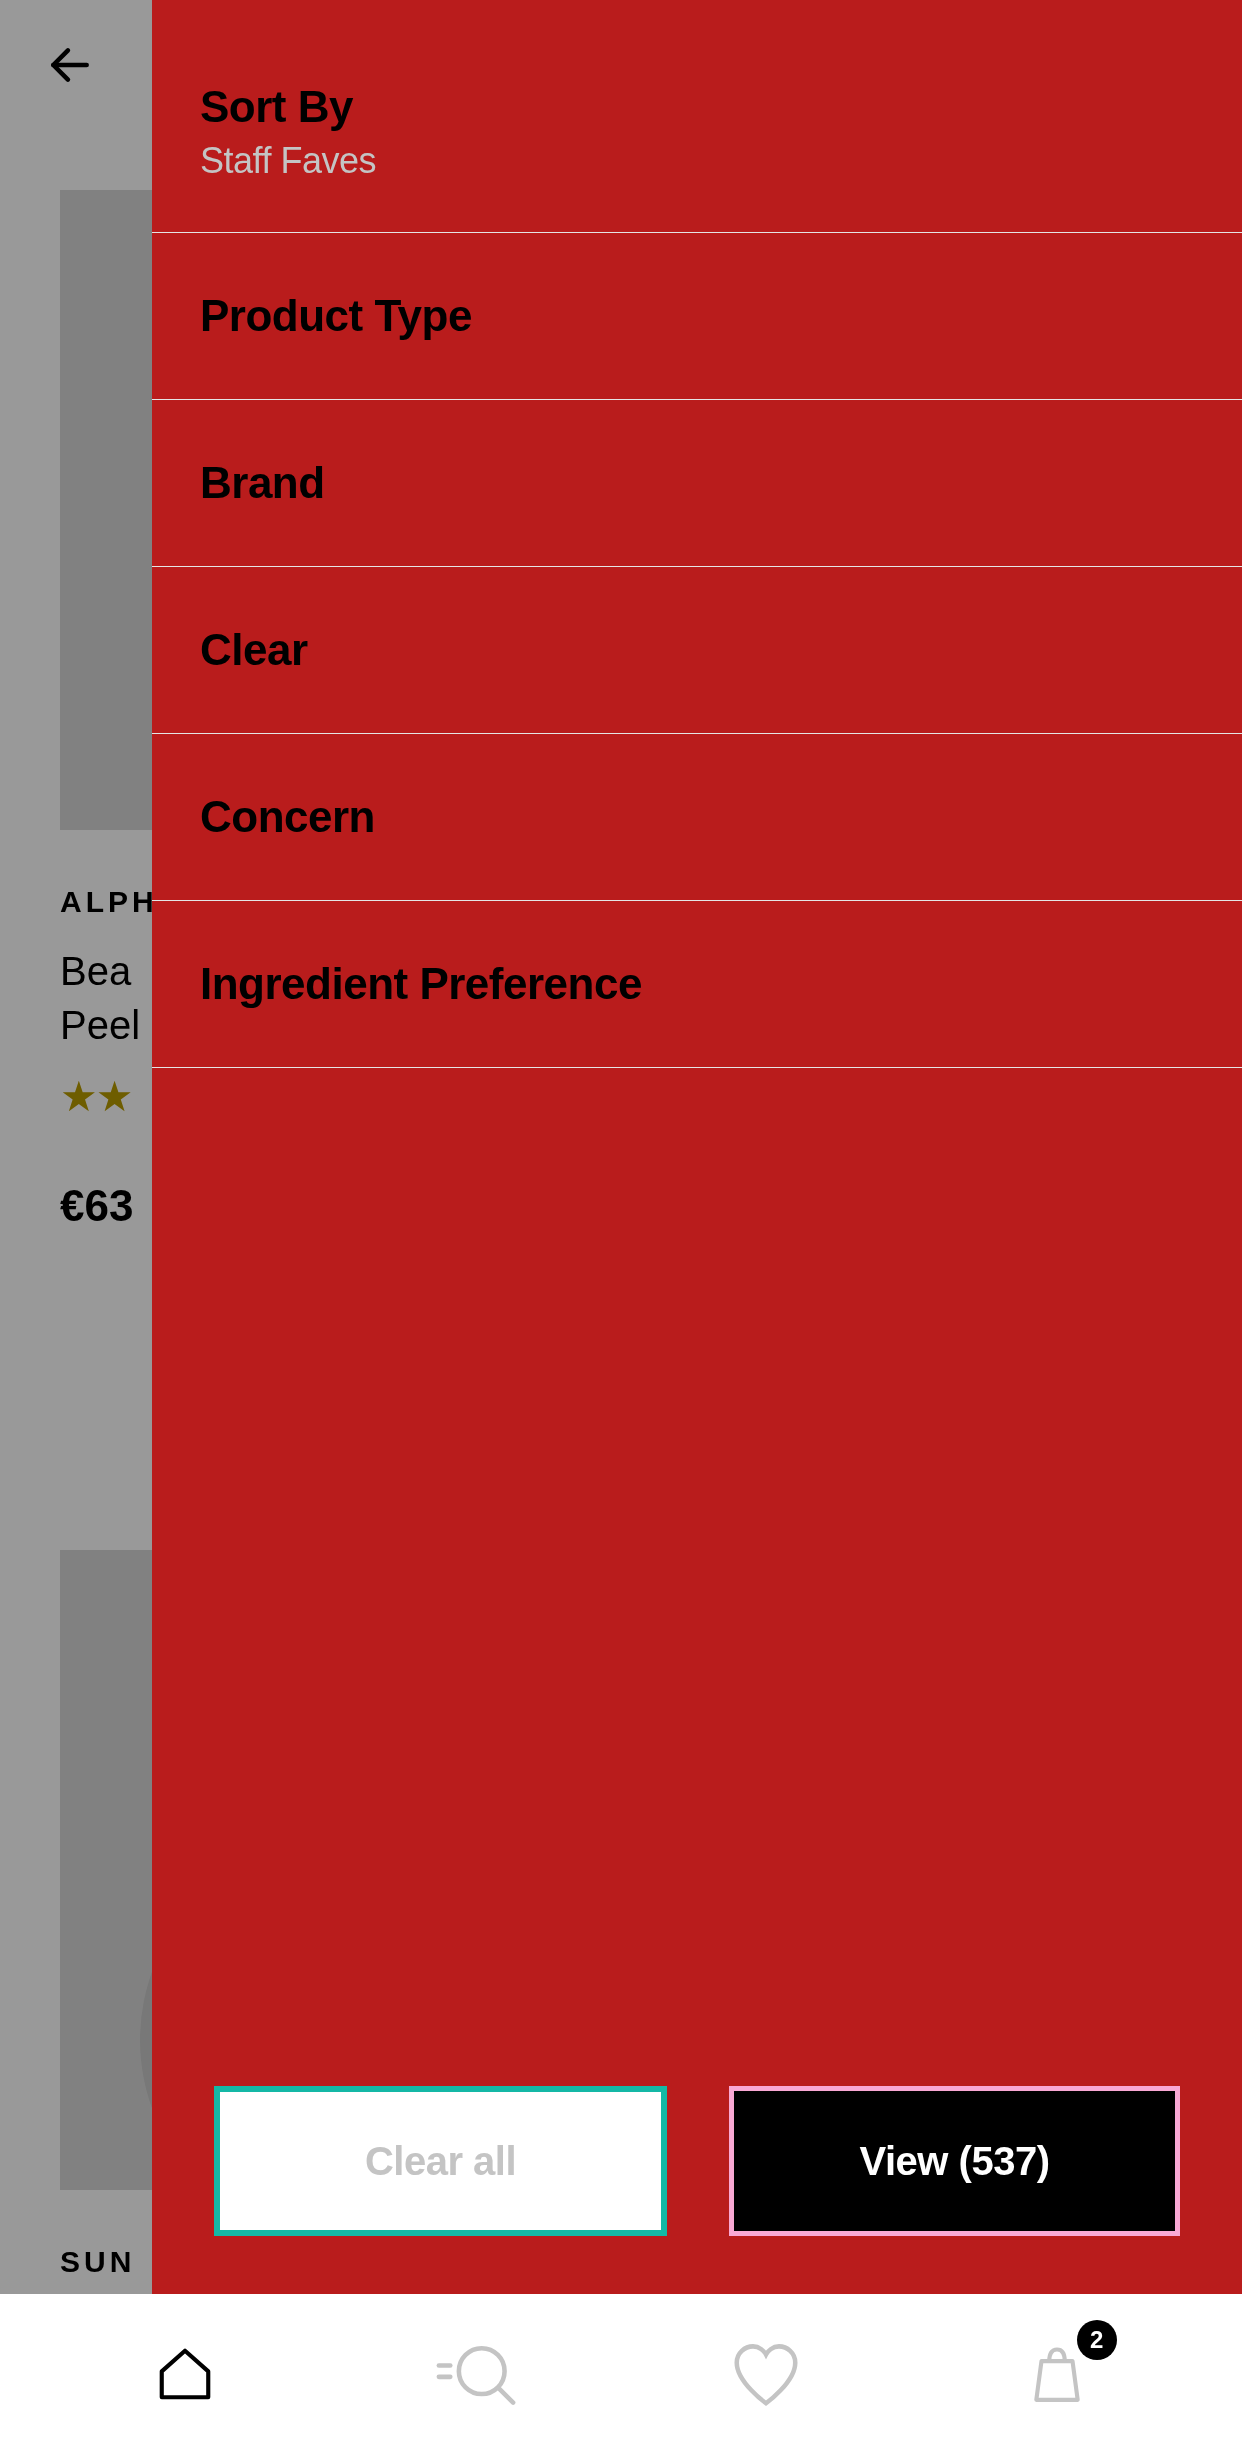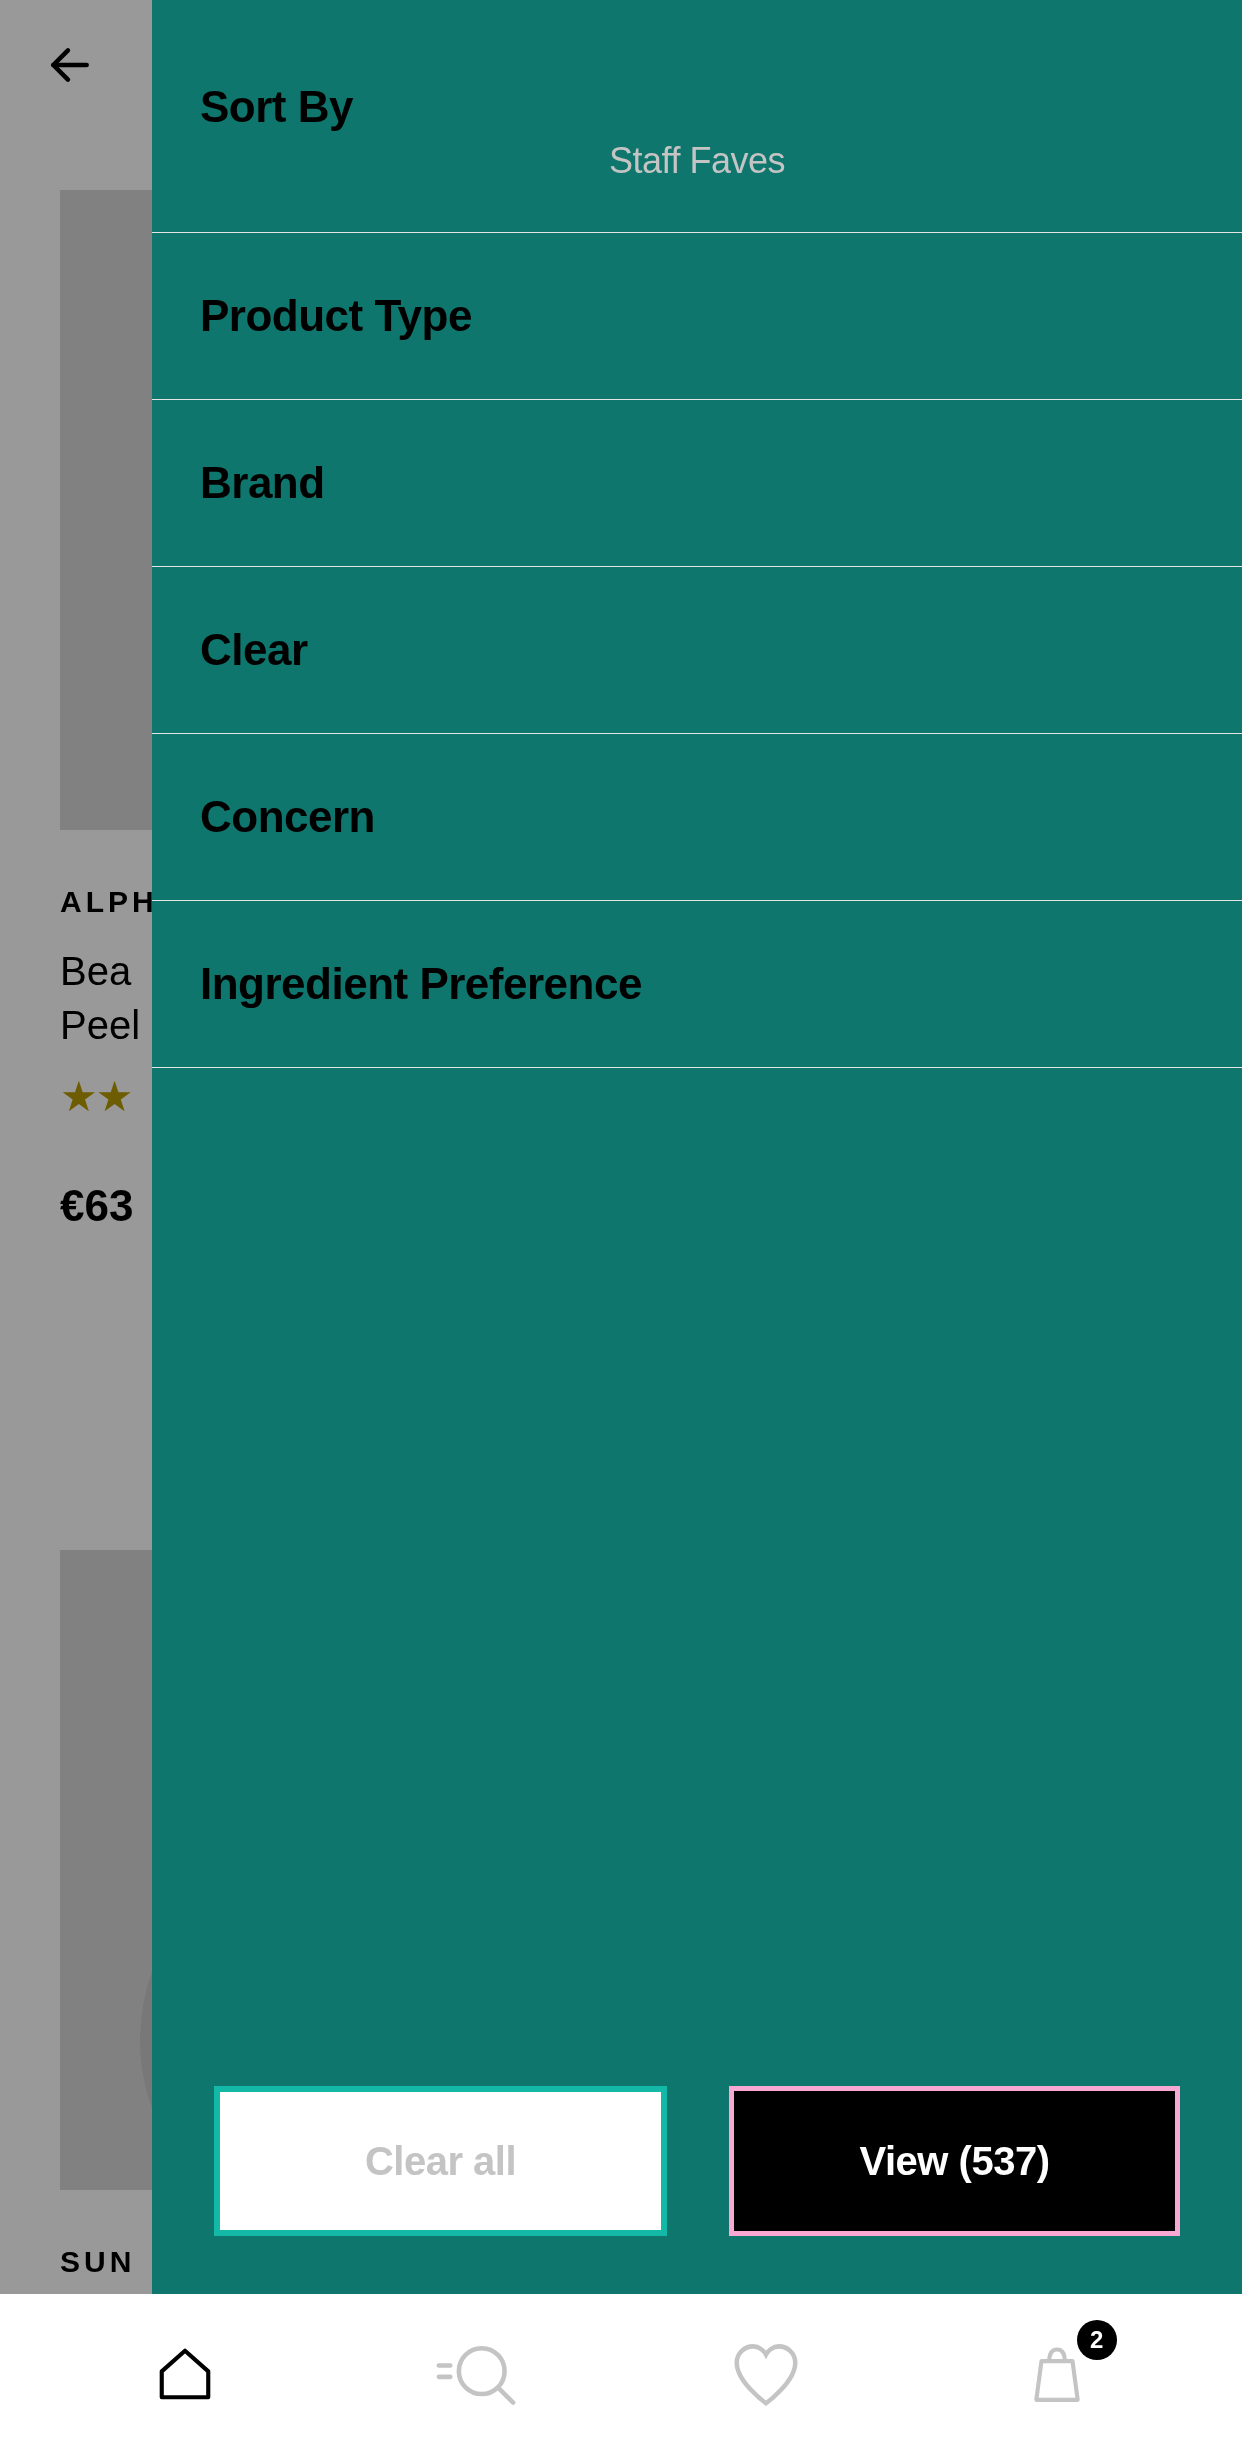--- a/index.html
+++ b/index.html
@@ -88,21 +88,21 @@
       background: rgba(0, 0, 0, 0.4);
     }
     
     
     .filter-panel {
       position: absolute;
       top: 0;
       right: 0;
       width: 1090px;
       height: calc(100% - 160px);
-      background: #0f766e;
+      background: #b91c1c;
       display: flex;
       flex-direction: column;
     }
     
     .filter-scroll {
       flex: 1;
       overflow: hidden;
     }
     
     .filter-row {
@@ -121,21 +121,20 @@
       color: #000;
       letter-spacing: -0.5px;
     }
     
     .filter-subtitle {
       font-size: 36px;
       color: #c4c4c4;
       font-weight: 500;
       margin-top: 8px;
       letter-spacing: -0.5px;
-      text-align: center;
     }
     
     .filter-footer {
       display: flex;
       gap: 62px;
       padding: 0 62px 58px 62px;
       margin-top: auto;
     }
     
     .btn {

